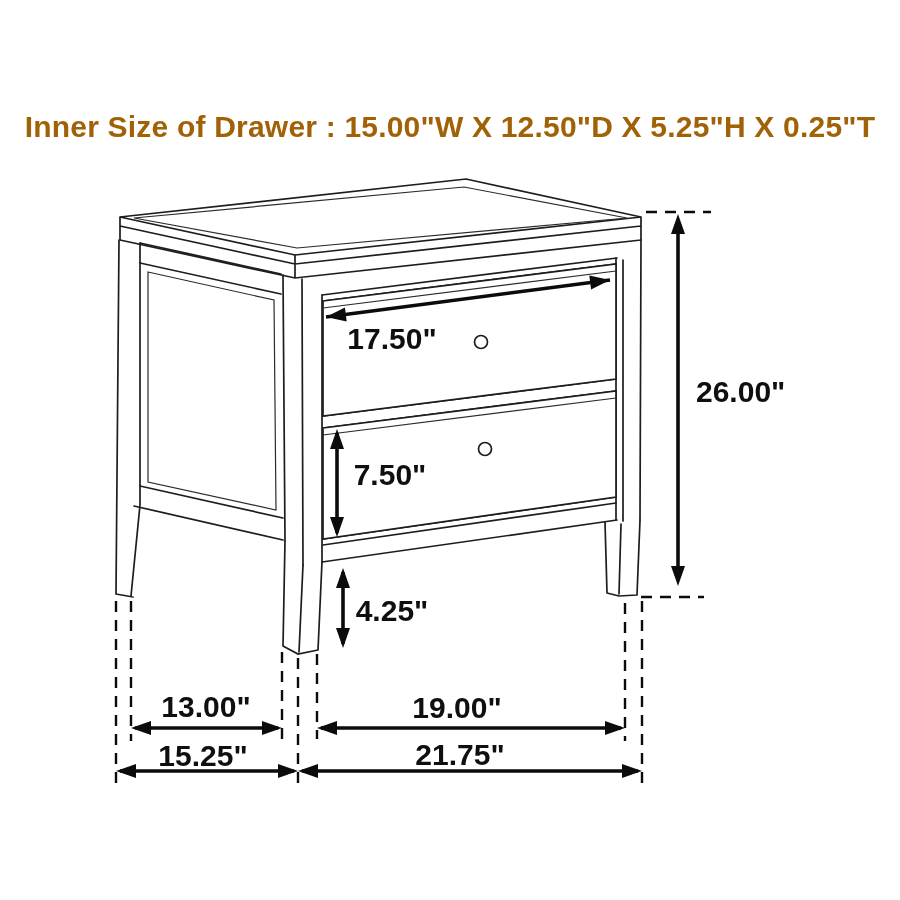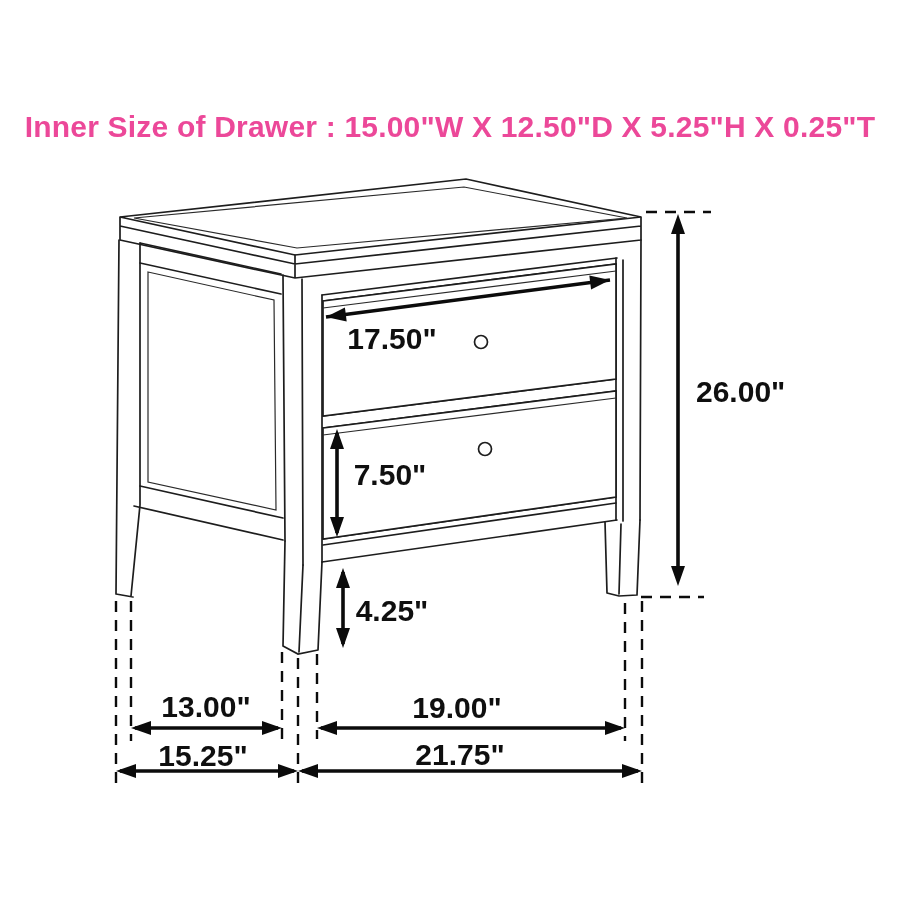--- a/index.html
+++ b/index.html
@@ -16,21 +16,21 @@
     overflow: hidden;
   }
   .title {
     position: absolute;
     top: 110px;
     left: 0;
     width: 900px;
     text-align: center;
     font-size: 30px;
     font-weight: bold;
-    color: #ec4899;
+    color: #a16207;
     letter-spacing: 0.2px;
     white-space: nowrap;
   }
   svg { position: absolute; top: 0; left: 0; }
   .furn {
     stroke: #1d1d1d;
     stroke-width: 1.7;
     fill: none;
     stroke-linecap: round;
   }

